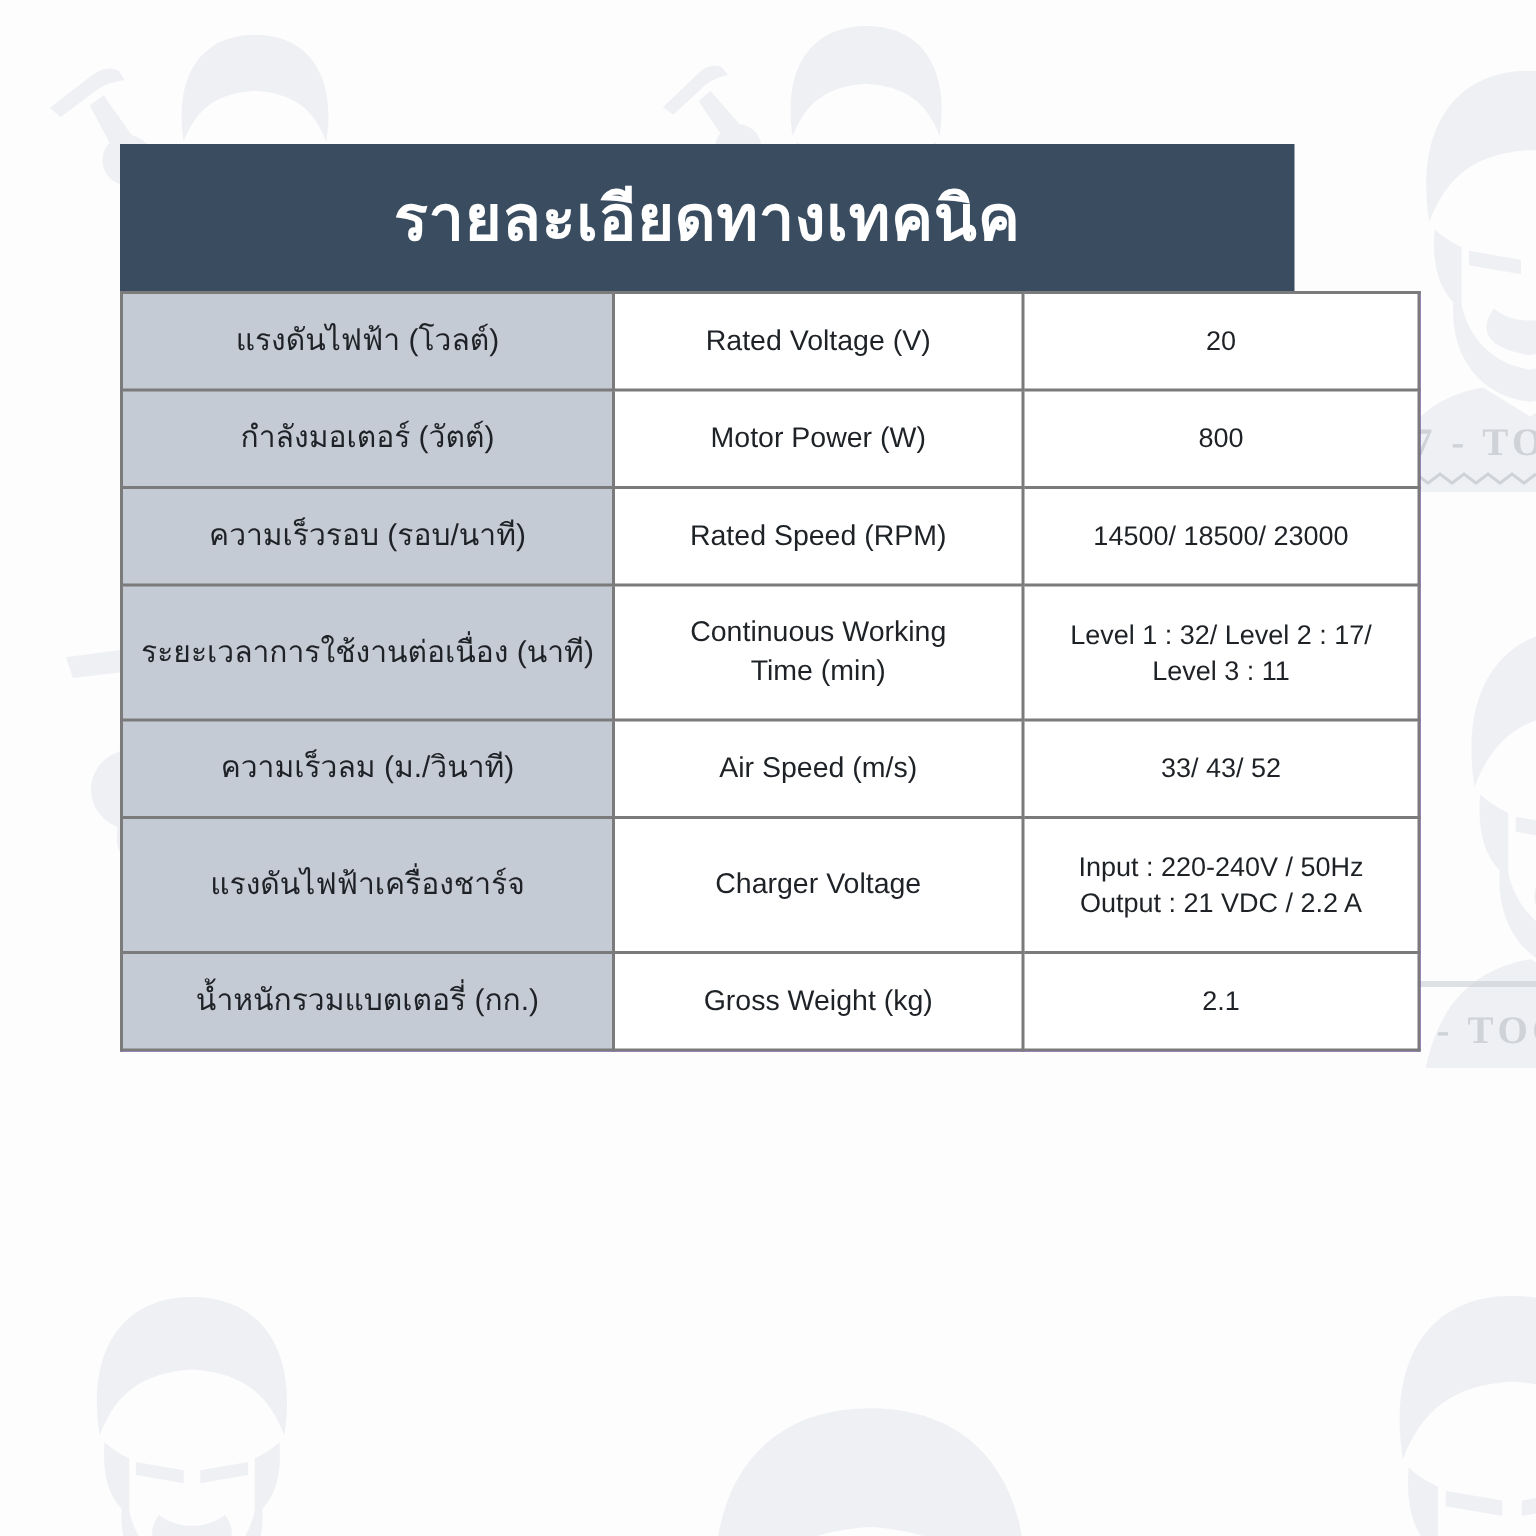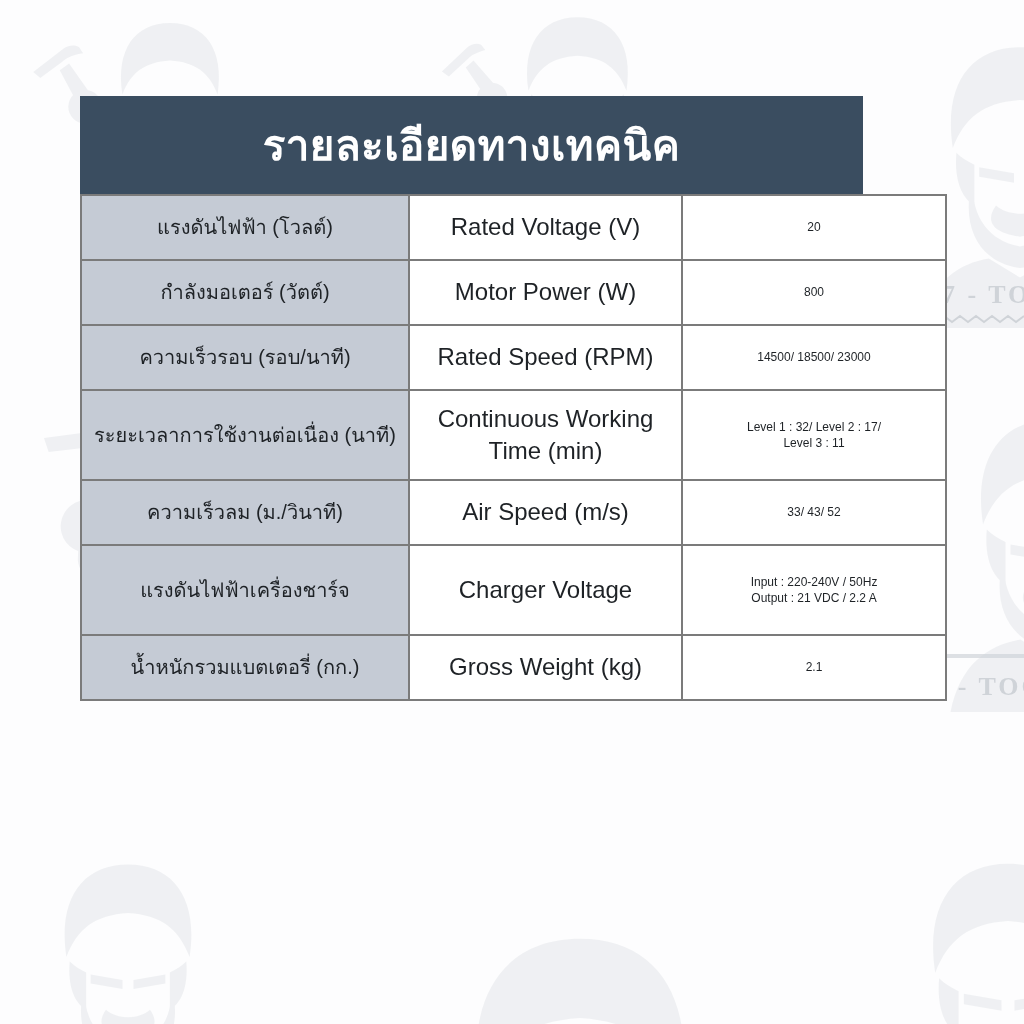--- a/index.html
+++ b/index.html
@@ -56,22 +56,22 @@
   table.spec td{
     border:2px solid var(--border);
     text-align:center;vertical-align:middle;
     padding:6px 12px;
     white-space:pre-line;
     line-height:1.35;
   }
   tr.spec-row{height:65px;}
   tr.spec-row.tall{height:90px;}
   td.thai{background:var(--label-col-bg);font-size:20px;}
-  td.eng{background:#fff;font-size:24px;}
-  td.val{background:#fff;font-size:12px;}
+  td.eng{background:#fff;font-size:19px;}
+  td.val{background:#fff;font-size:18px;}
 </style>
 </head>
 <body>
 
 <div class="page">
 
   <svg width="0" height="0" style="position:absolute" aria-hidden="true">
     <defs>
       <symbol id="mascot-sym" viewBox="0 0 200 240">
         <path d="M100 6 C58 6 36 38 44 90 C54 64 70 52 100 50 C130 52 146 64 156 90 C164 38 142 6 100 6 Z"></path>

